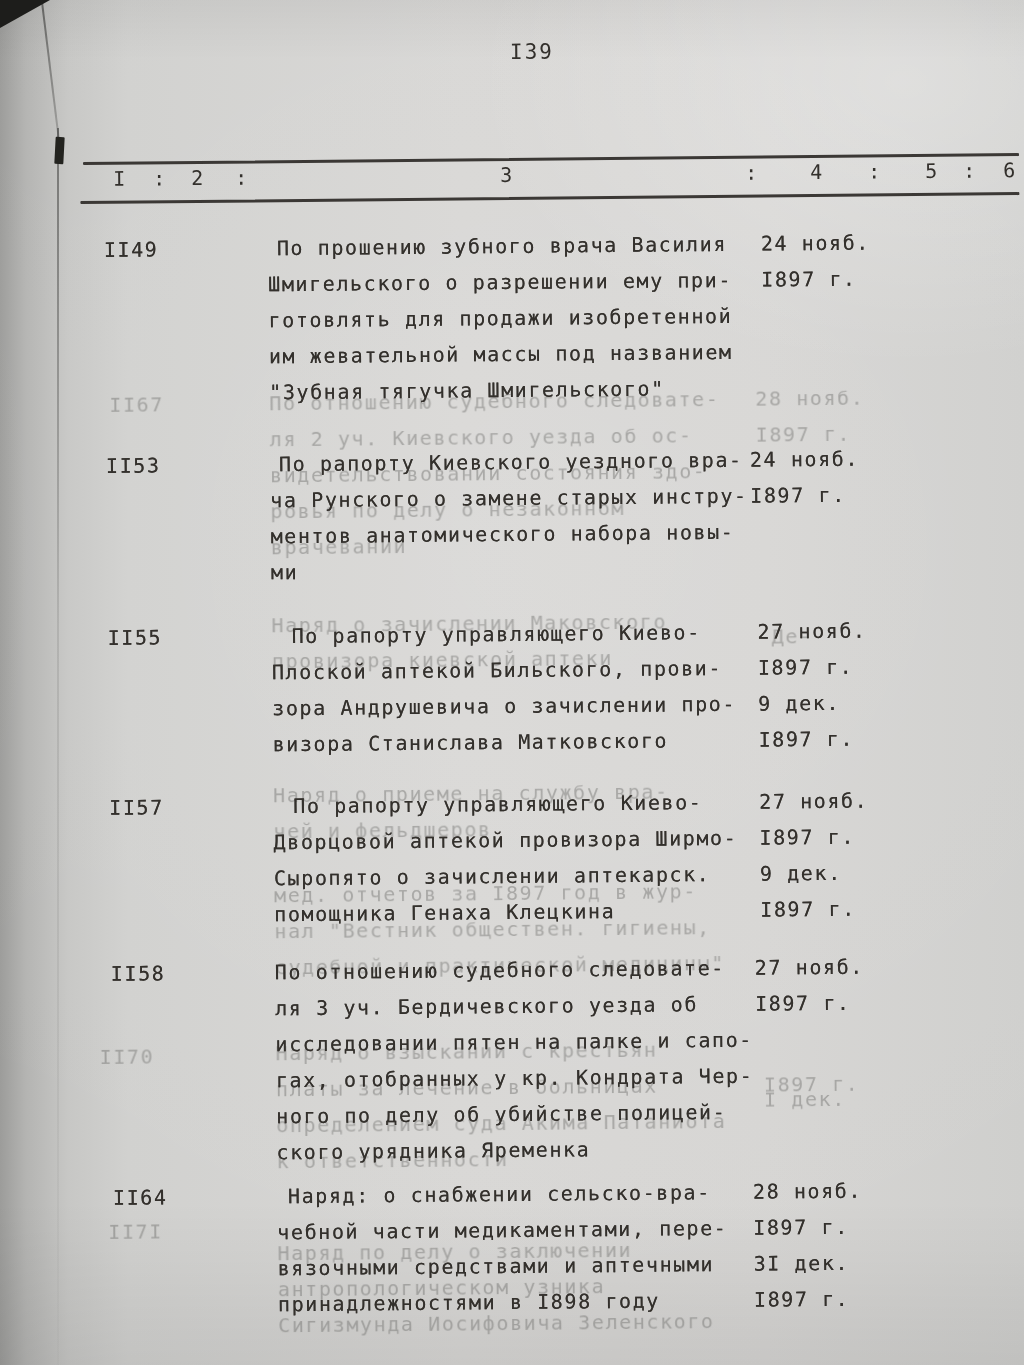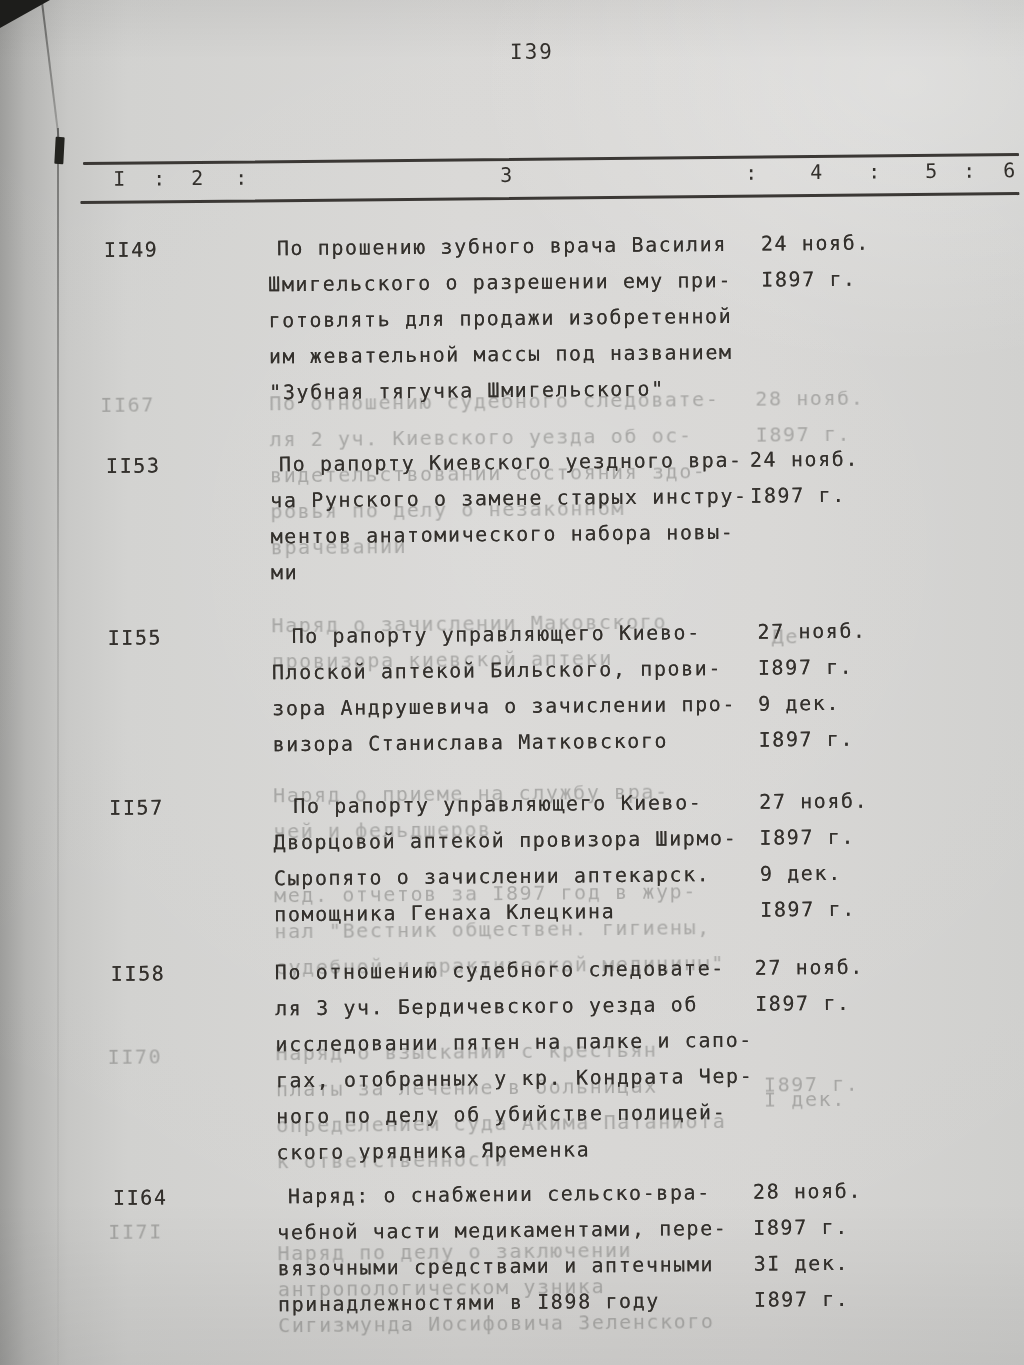--- a/index.html
+++ b/index.html
@@ -52,37 +52,37 @@
 <div class="scan">
   <div class="corner"></div>
   <div class="fold-top"></div>
   <div class="fold"></div>
   <div class="tick"></div>
 
   <div class="content">
 
     <div class="pageno">I39</div>
 
-    <span class="ghost" style="left:103px;top:389px">II67</span>
+    <span class="ghost" style="left:112px;top:389px">II67</span>
     <span class="ghost" style="left:272px;top:389px">По отношению судебного следовате-</span>
     <span class="ghost" style="left:758px;top:389px">28 нояб.</span>
     <span class="ghost" style="left:272px;top:425px">ля 2 уч. Киевского уезда об ос-</span>
     <span class="ghost" style="left:758px;top:425px">I897 г.</span>
     <span class="ghost" style="left:272px;top:461px">видетельствовании состояния здо-</span>
     <span class="ghost" style="left:272px;top:497px">ровья по делу о незаконном</span>
     <span class="ghost" style="left:272px;top:533px">врачевании</span>
     <span class="ghost" style="left:272px;top:611px">Наряд о зачислении Маковского</span>
     <span class="ghost" style="left:772px;top:627px">Де-</span>
     <span class="ghost" style="left:272px;top:647px">провизора киевской аптеки</span>
     <span class="ghost" style="left:272px;top:781px">Наряд о приеме на службу вра-</span>
     <span class="ghost" style="left:272px;top:817px">чей и фельдшеров</span>
     <span class="ghost" style="left:272px;top:881px">мед. отчетов за I897 год в жур-</span>
     <span class="ghost" style="left:272px;top:917px">нал "Вестник обществен. гигиены,</span>
     <span class="ghost" style="left:272px;top:953px">судебной и практической медицины"</span>
-    <span class="ghost" style="left:104px;top:1041px">II70</span>
+    <span class="ghost" style="left:96px;top:1041px">II70</span>
     <span class="ghost" style="left:272px;top:1039px">Наряд о взыскании с крестьян</span>
     <span class="ghost" style="left:760px;top:1090px">I дек.</span>
     <span class="ghost" style="left:272px;top:1075px">платы за лечение в больницах</span>
     <span class="ghost" style="left:760px;top:1075px">I897 г.</span>
     <span class="ghost" style="left:272px;top:1111px">определением суда Акима Патаниота</span>
     <span class="ghost" style="left:272px;top:1147px">к ответственности</span>
     <span class="ghost" style="left:103px;top:1216px">II7I</span>
     <span class="ghost" style="left:272px;top:1239px">Наряд по делу о заключении</span>
     <span class="ghost" style="left:272px;top:1275px">антропологическом узника</span>
     <span class="ghost" style="left:272px;top:1311px">Сигизмунда Иосифовича Зеленского</span>

